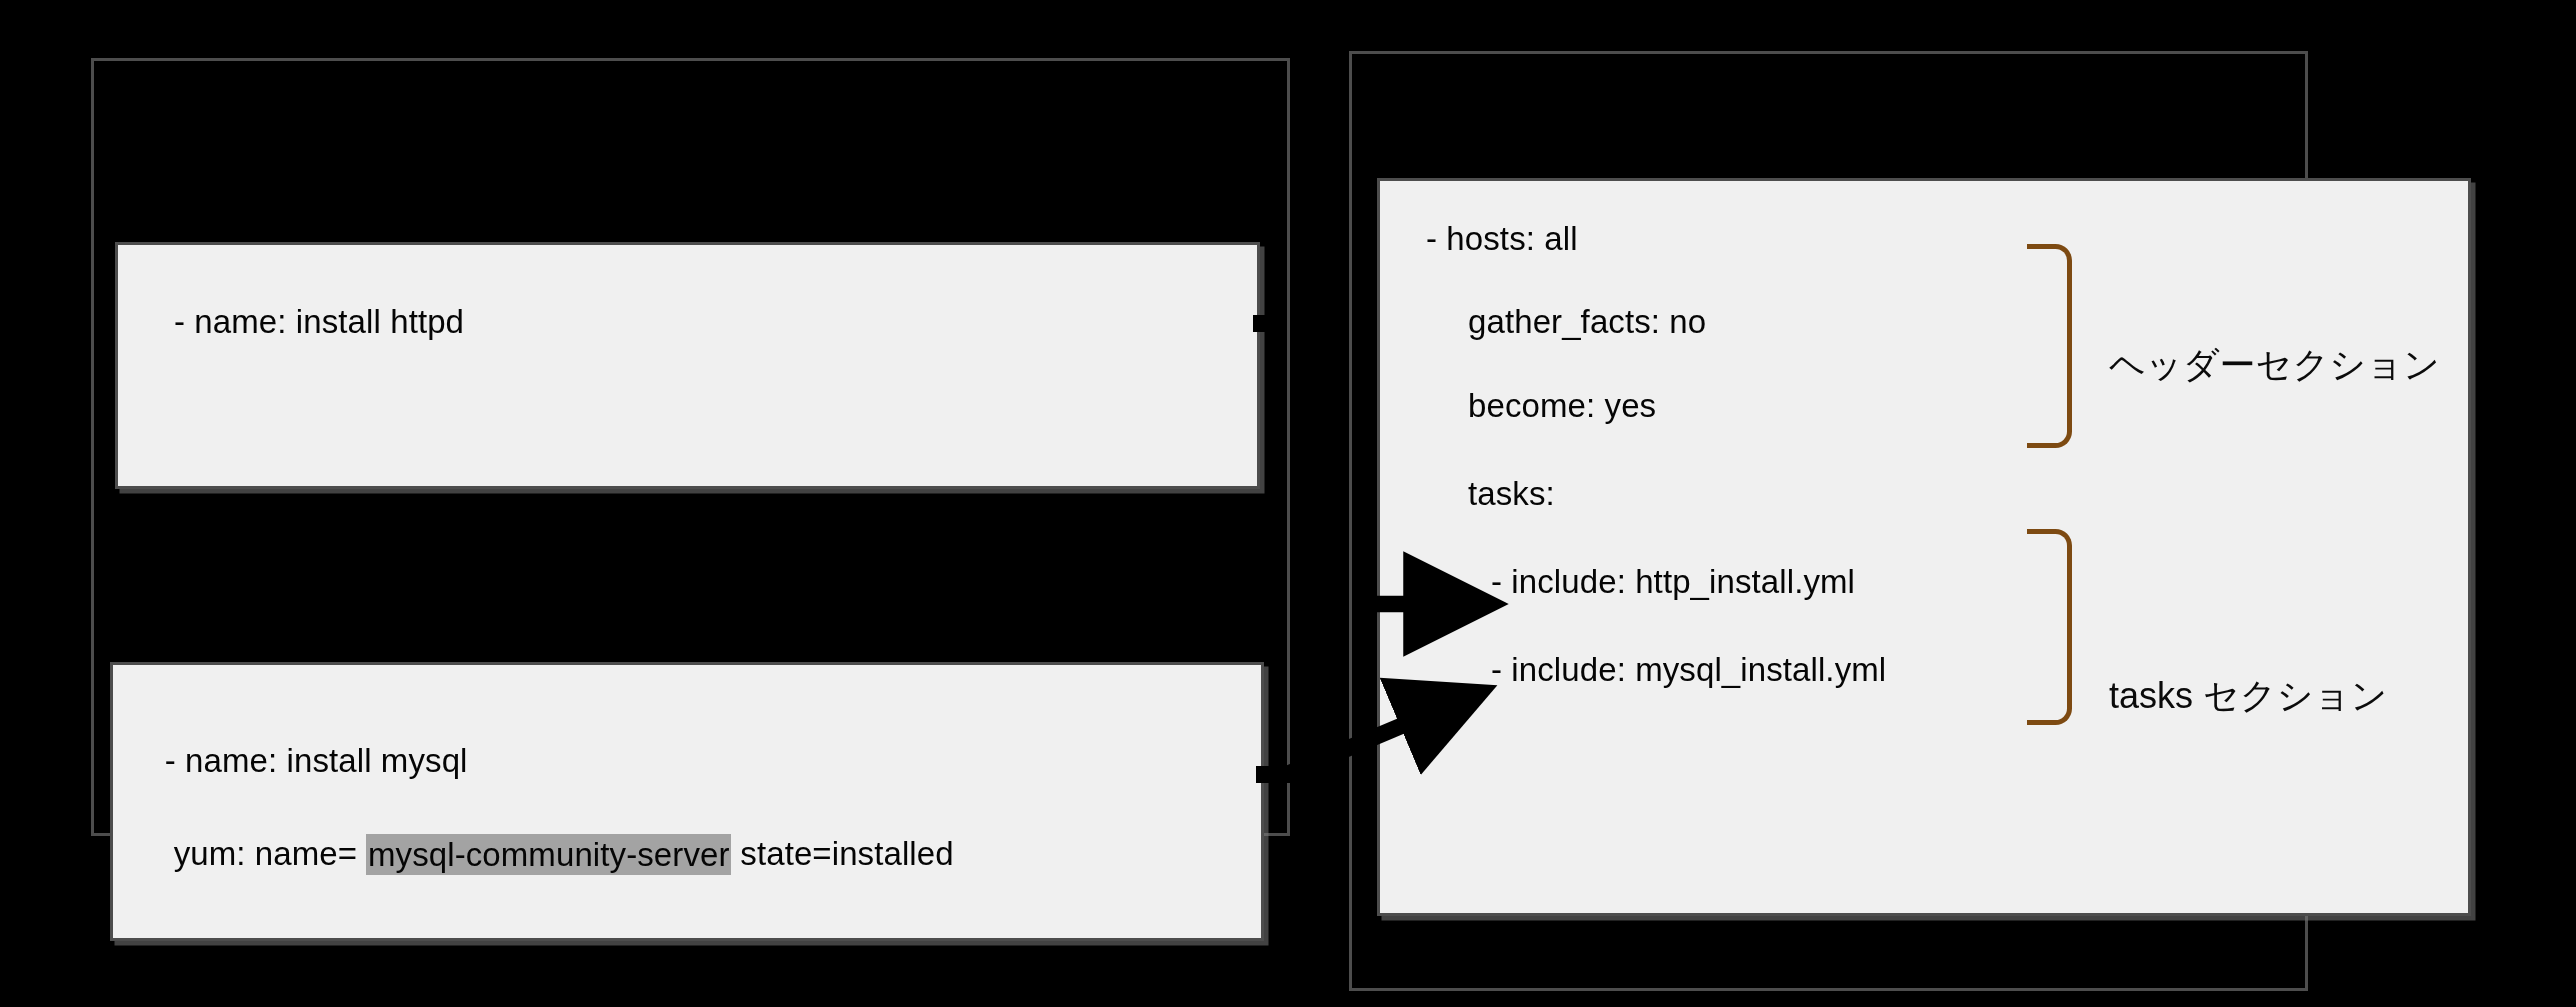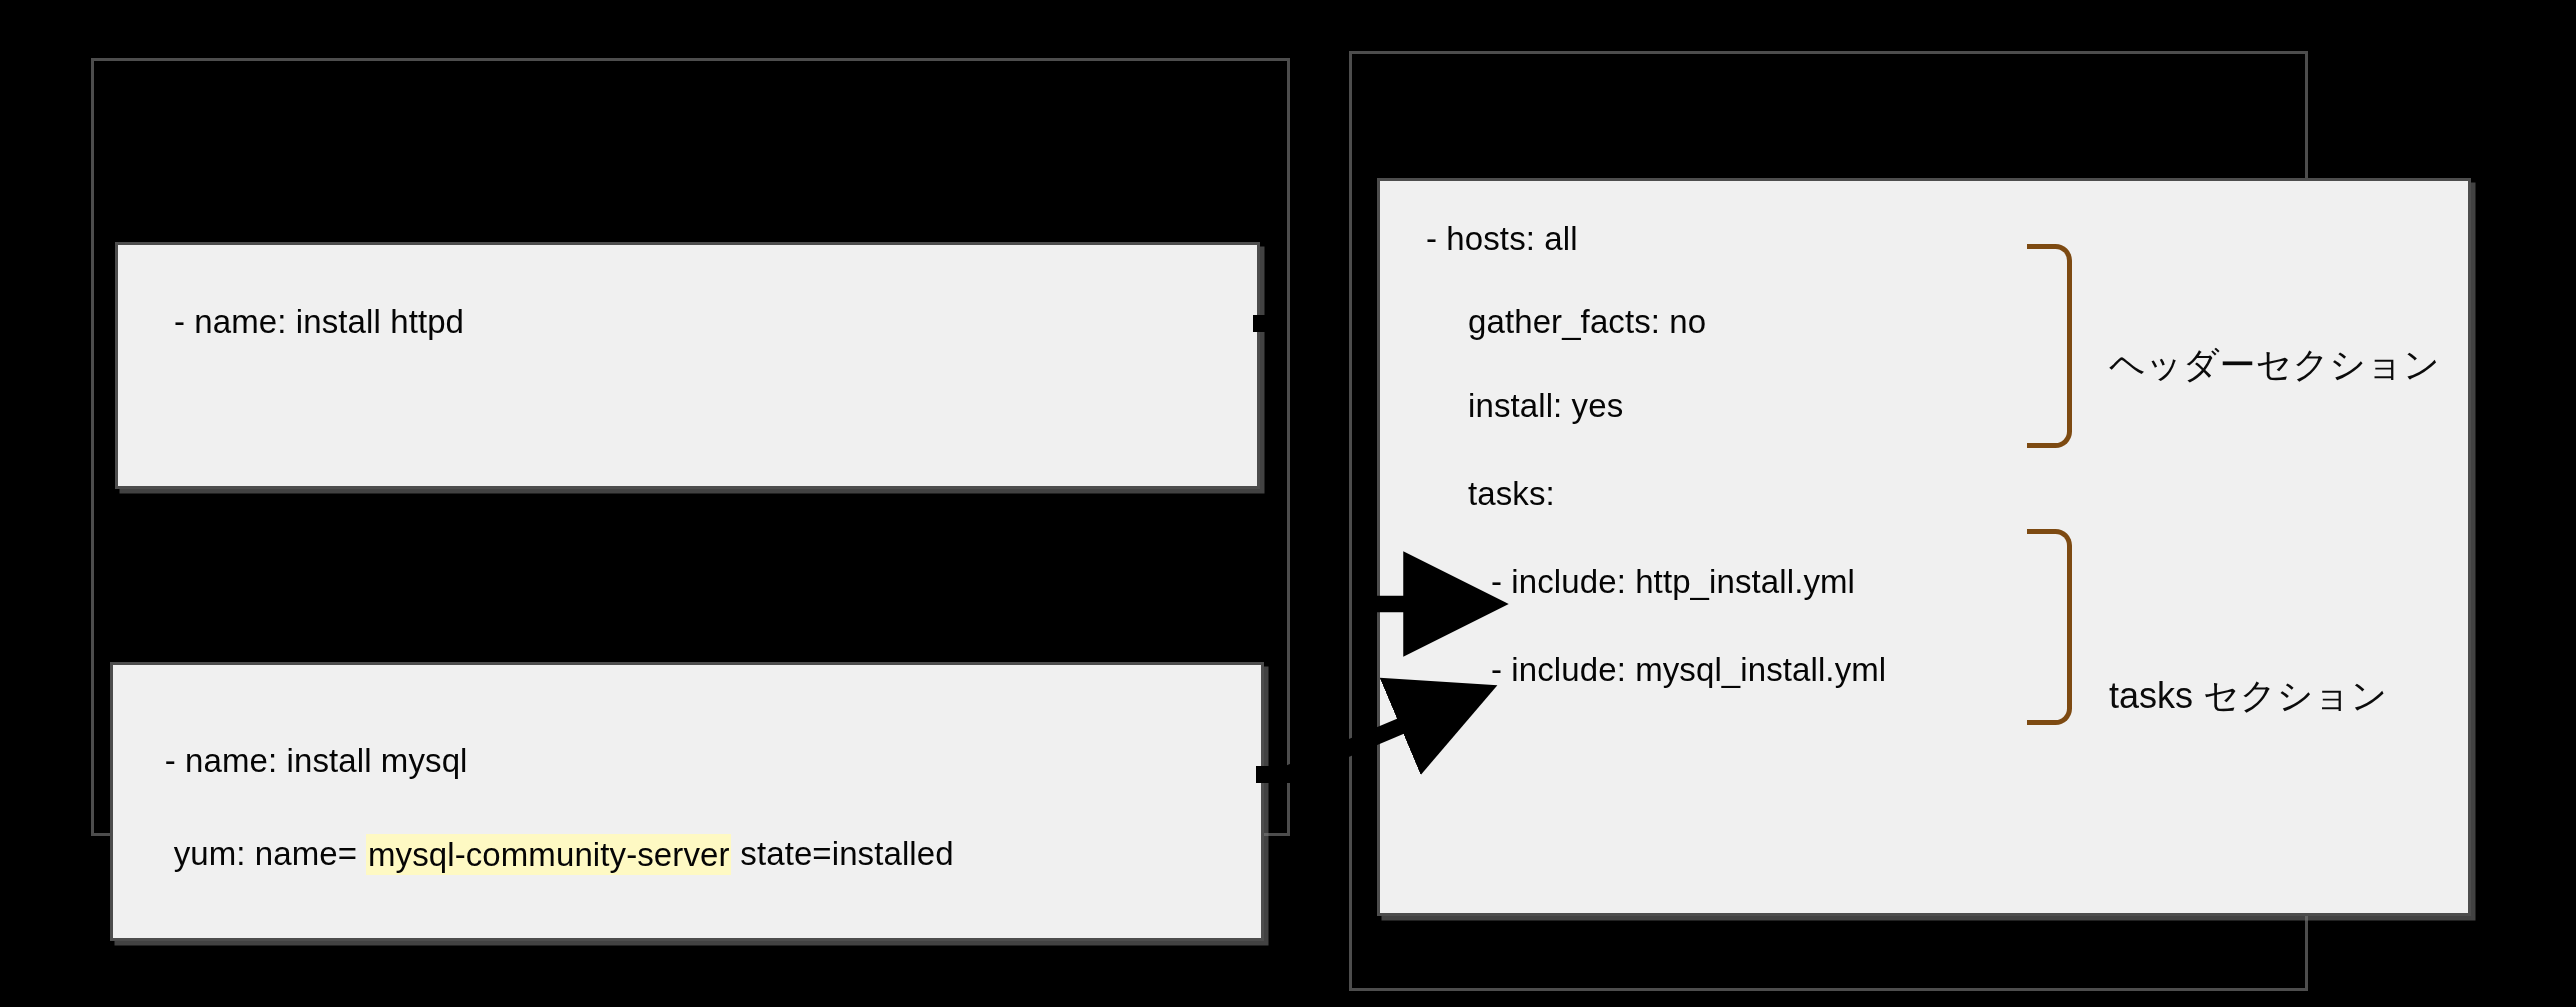--- a/index.html
+++ b/index.html
@@ -57,21 +57,21 @@
 
   
   #l1-a { left: 56px;  top: 60px;  }
   #l1-b { left: 64px;  top: 148px; }
 
   
   #l2-a { left: 52px;  top: 79px; }
   #l2-b { left: 61px;  top: 172px; }
 
   .hl {
-    background: #fef9c3;
+    background: #a3a3a3;
     padding: 1.5px 1.5px 3px 1.5px;
   }
 
   
   #r-a { left: 46px;  top: 41px;  }
   #r-b { left: 88px; top: 124px; }
   #r-c { left: 88px; top: 208px; }
   #r-d { left: 88px; top: 296px; }
   #r-e { left: 111px; top: 384px; }
   #r-f { left: 111px; top: 472px; }
@@ -132,21 +132,21 @@
       <div class="code-line" id="l2-b"><span>yum: name= </span><span class="hl">mysql-community-server</span><span> state=installed</span></div>
     </div>
 
   </div>
 
   <div class="panel-frame" id="right-panel">
 
     <div class="card" id="card-site" style="left:25px; top:124px; width:1094px; height:738px;">
       <div class="code-line" id="r-a">- hosts: all</div>
       <div class="code-line" id="r-b">gather_facts: no</div>
-      <div class="code-line" id="r-c">install: yes</div>
+      <div class="code-line" id="r-c">become: yes</div>
       <div class="code-line" id="r-d">tasks:</div>
       <div class="code-line" id="r-e">- include: http_install.yml</div>
       <div class="code-line" id="r-f">- include: mysql_install.yml</div>
     </div>
 
   </div>
 
   <div class="bracket" id="bracket-header"></div>
   <div class="bracket" id="bracket-tasks"></div>
 

